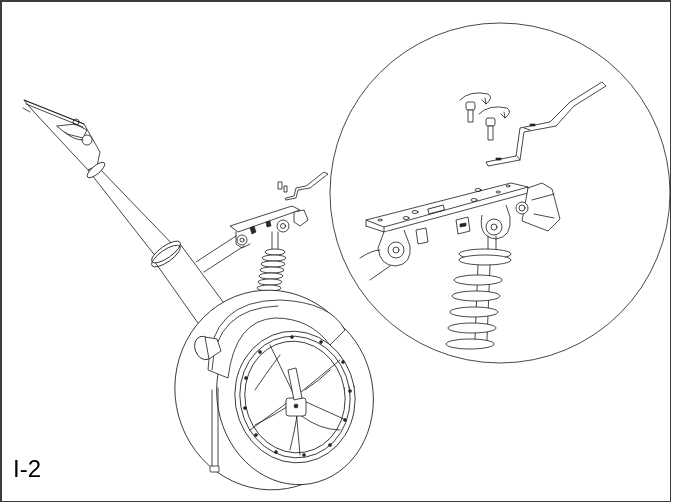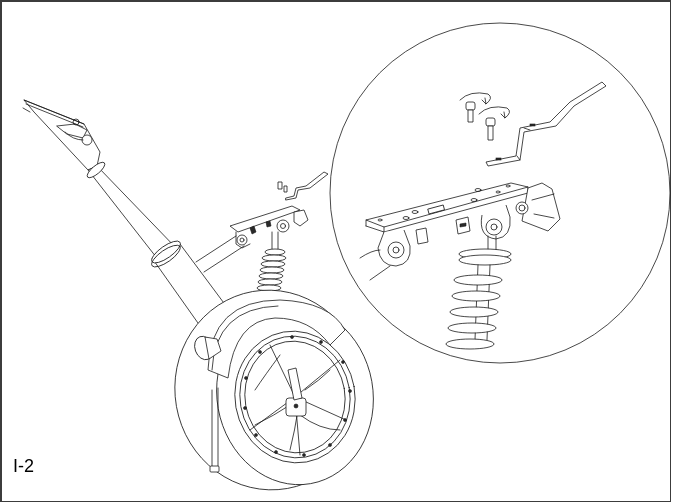--- a/index.html
+++ b/index.html
@@ -4,21 +4,21 @@
 <style>
   html, body { margin: 0; padding: 0; background: #ffffff; }
   body { width: 673px; height: 504px; position: relative; overflow: hidden; }
   .frame {
     position: absolute; left: 0; top: 0; width: 671px; height: 502px;
     border: 1px solid #3c3c3c; border-left-width: 2px; border-top-width: 2px;
     box-sizing: border-box; background: #fff;
   }
   .label {
     position: absolute; left: 13px; top: 457px;
-    font-family: "Liberation Sans", sans-serif; font-size: 18px; color: #000;
+    font-family: "Liberation Sans", sans-serif; font-size: 24px; color: #000;
     letter-spacing: 0px; line-height: 1;
   }
   svg.art { position: absolute; left: 0; top: 0; }
   svg .ln { fill: none; stroke: #1a1a1a; stroke-width: 0.8; stroke-linejoin: round; stroke-linecap: round; }
   svg .lnw { fill: #ffffff; stroke: #1a1a1a; stroke-width: 0.8; stroke-linejoin: round; }
   svg .dark { fill: #2a2a2a; stroke: #1a1a1a; stroke-width: 0.6; }
 </style>
 </head>
 <body>
 

